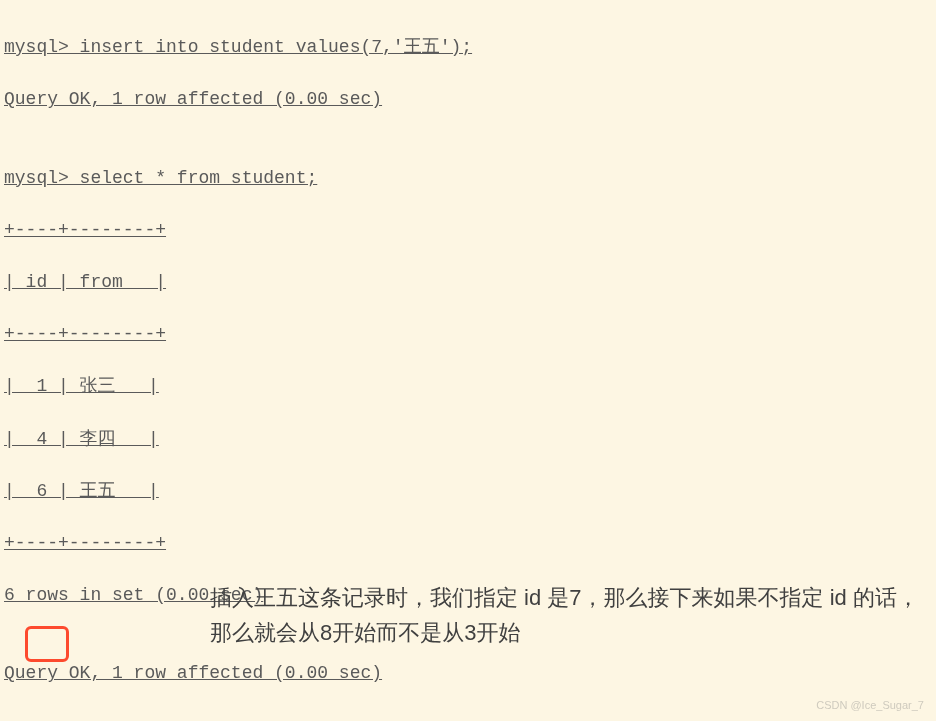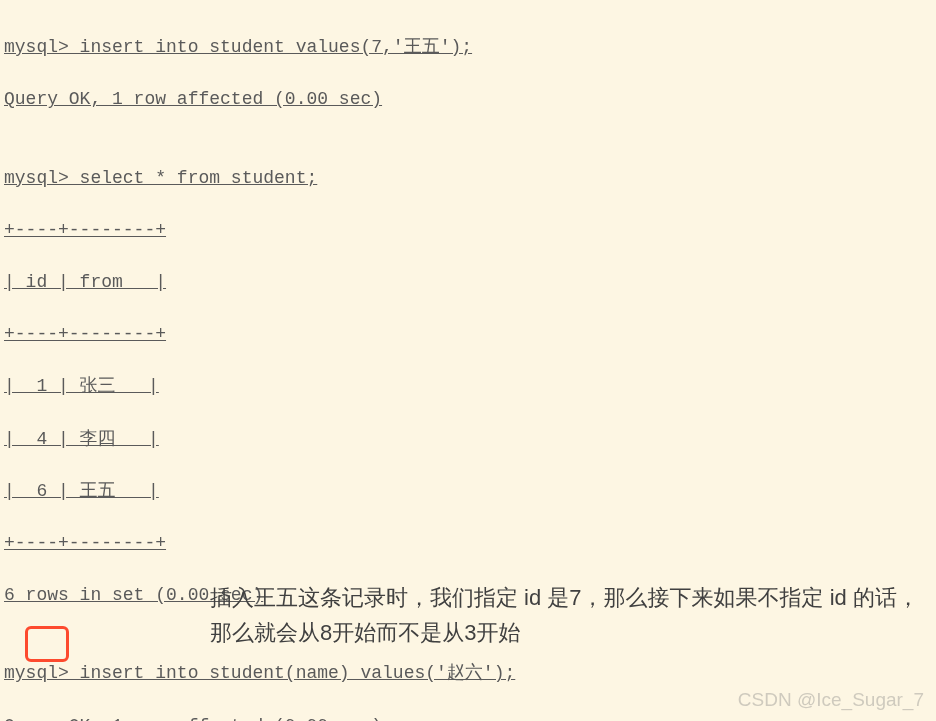--- a/index.html
+++ b/index.html
@@ -41,42 +41,41 @@
       font-family: 'Microsoft YaHei', 'PingFang SC', sans-serif;
       line-height: 1.6;
       white-space: normal;
       width: 720px;
     }
     .watermark {
       position: absolute;
       right: 12px;
       bottom: 10px;
       color: rgba(120,120,120,0.35);
-      font-size: 19px;
+      font-size: 11px;
       font-family: Arial, sans-serif;
     }
   </style>
 </head>
 <body>
 
 <div class="terminal">
 <span class="line">mysql&gt; insert into student values(7,'王五');</span>
 <span class="line">Query OK, 1 row affected (0.00 sec)</span>
 <span class="line"></span>
 <span class="line">mysql&gt; select * from student;</span>
 <span class="line">+----+--------+</span>
 <span class="line">| id | from   |</span>
 <span class="line">+----+--------+</span>
 <span class="line">|  1 | 张三   |</span>
 <span class="line">|  4 | 李四   |</span>
 <span class="line">|  6 | 王五   |</span>
 <span class="line">+----+--------+</span>
 <span class="line">6 rows in set (0.00 sec)</span>
 <span class="line"></span>
-<span class="line">mysql&gt; insert into student(name) values('赵六');</span>
 <span class="line">Query OK, 1 row affected (0.00 sec)</span>
 <span class="line"></span>
 
 
 
 
 
 
 
 

